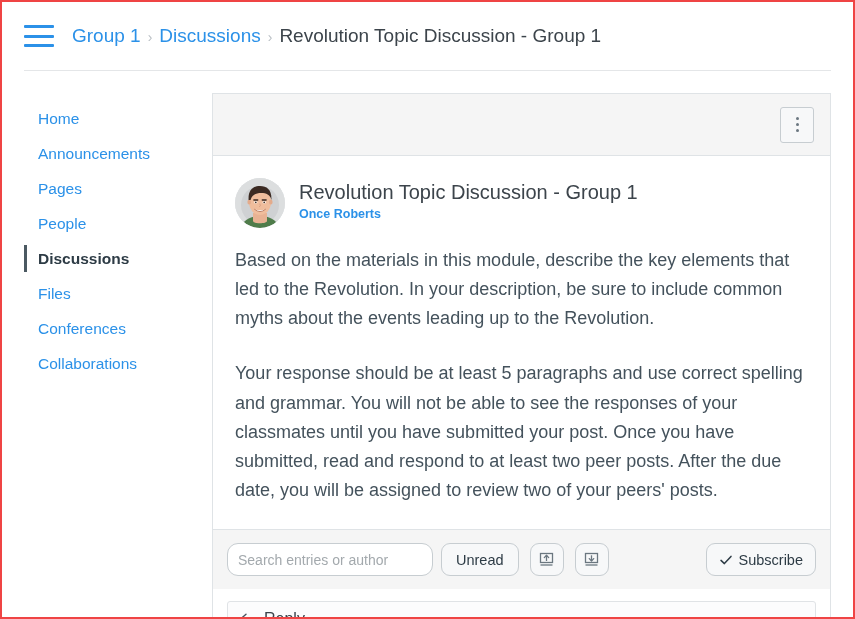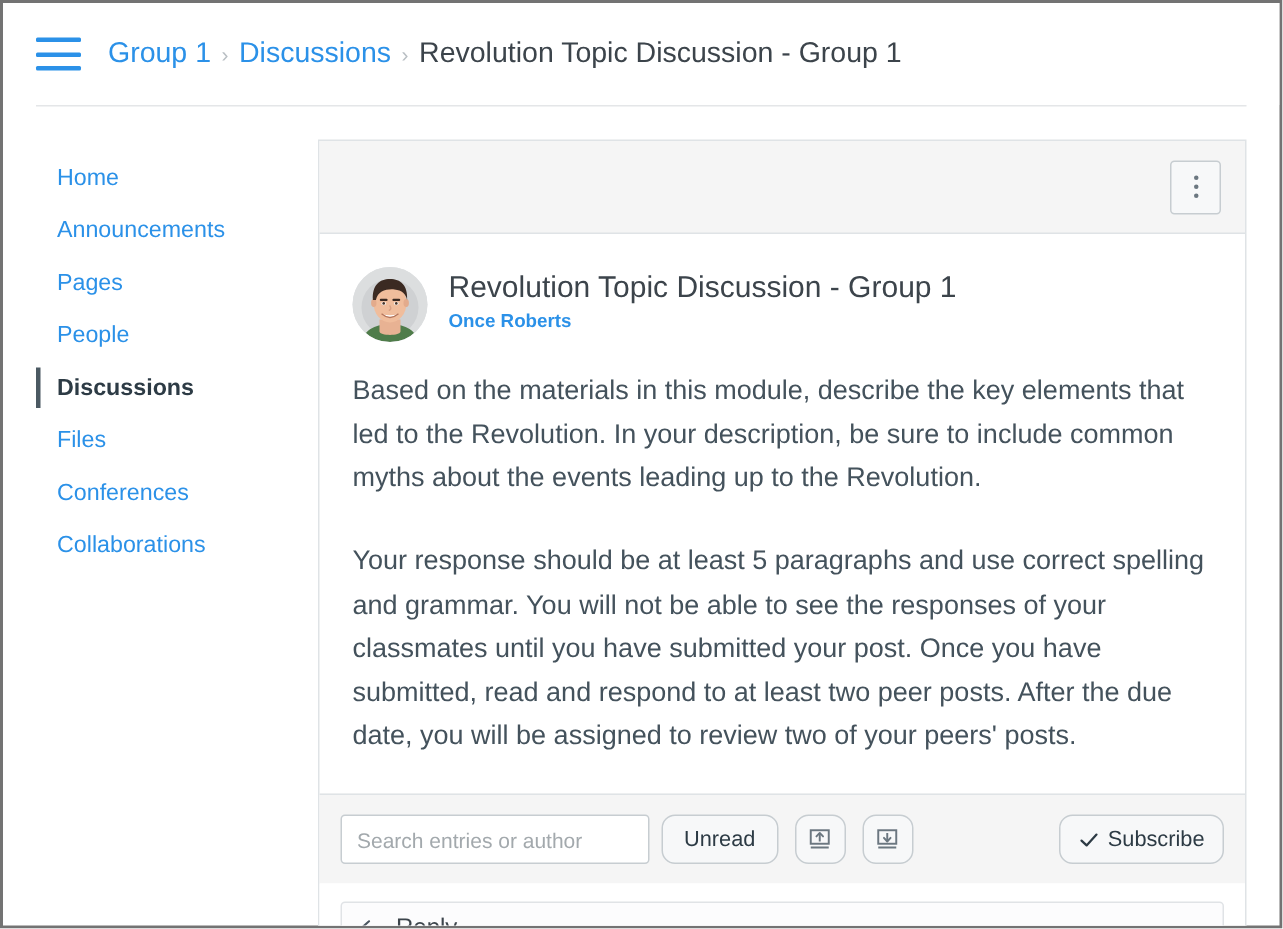--- a/index.html
+++ b/index.html
@@ -12,21 +12,21 @@
     font-family: "Liberation Sans", sans-serif;
     -webkit-font-smoothing: antialiased;
   }
 
   .screen {
     position: relative;
     width: 855px;
     height: 619px;
     background: #ffffff;
     box-sizing: border-box;
-    border: 2px solid #737373;
+    border: 2px solid #ef4444;
     overflow: hidden;
   }
 
   
   .topbar {
     height: 68px;
     display: flex;
     align-items: center;
     padding-left: 22px;
     box-sizing: border-box;
@@ -204,21 +204,21 @@
     border-top: 1px solid #dfe3e6;
     display: flex;
     align-items: center;
     padding: 13px 14px;
     box-sizing: border-box;
   }
   .search-input {
     width: 206px;
     height: 33px;
     border: 1px solid #c7cdd1;
-    border-radius: 3px;
+    border-radius: 11px;
     background: #fff;
     font-family: "Liberation Sans", sans-serif;
     font-size: 14px;
     color: #2d3b45;
     padding: 0 10px;
     box-sizing: border-box;
     outline: none;
   }
   .search-input::placeholder { color: #a3a9ad; }
 

